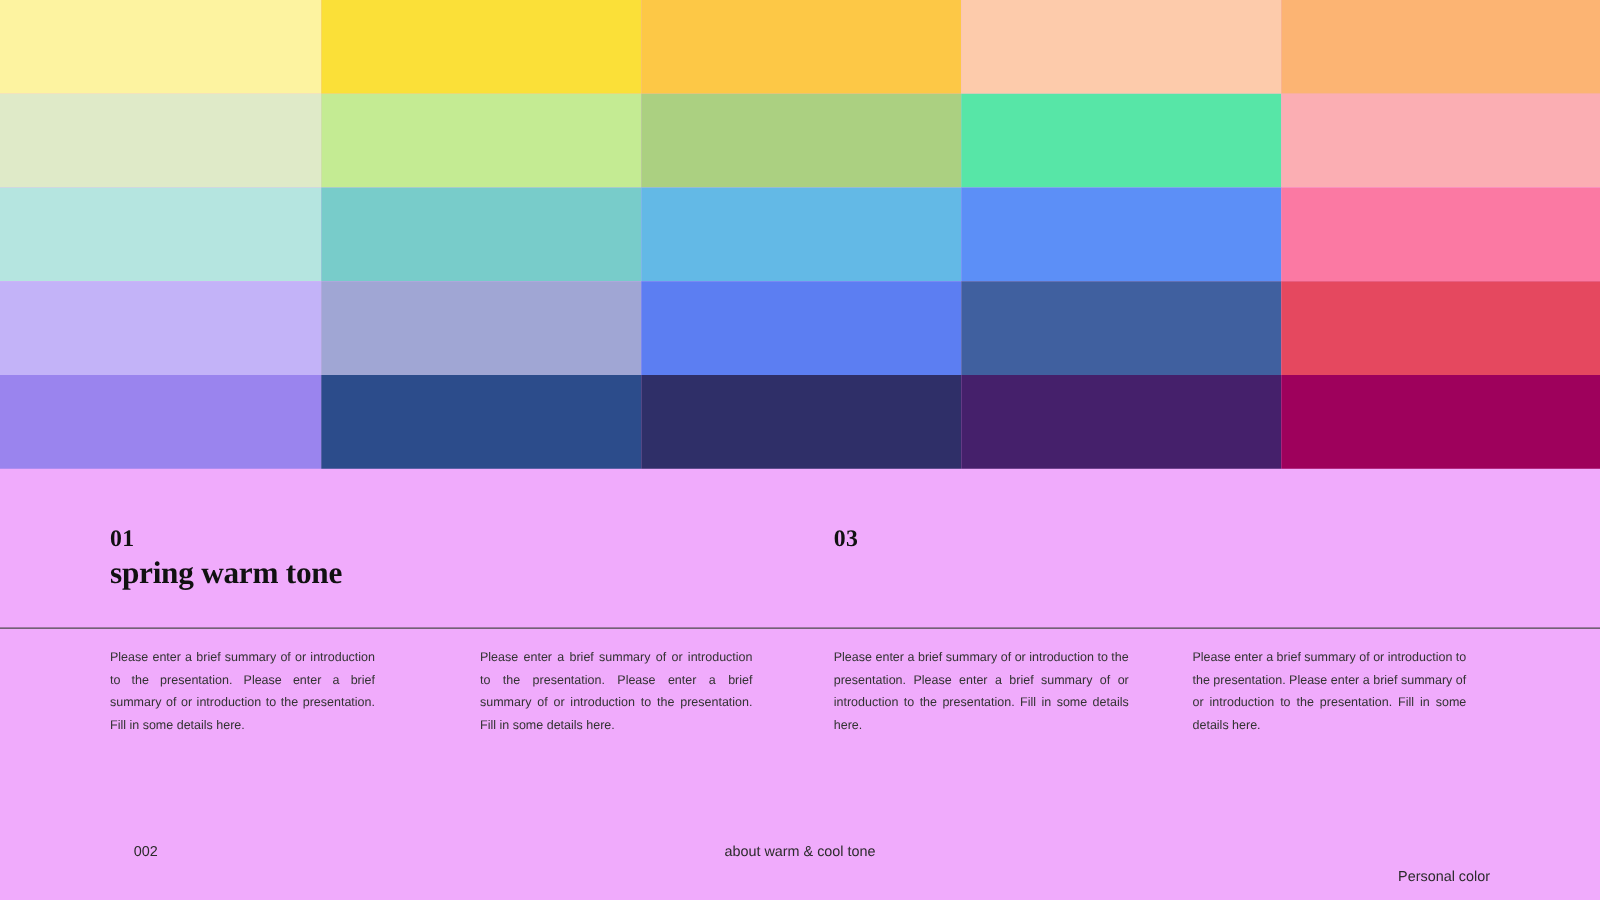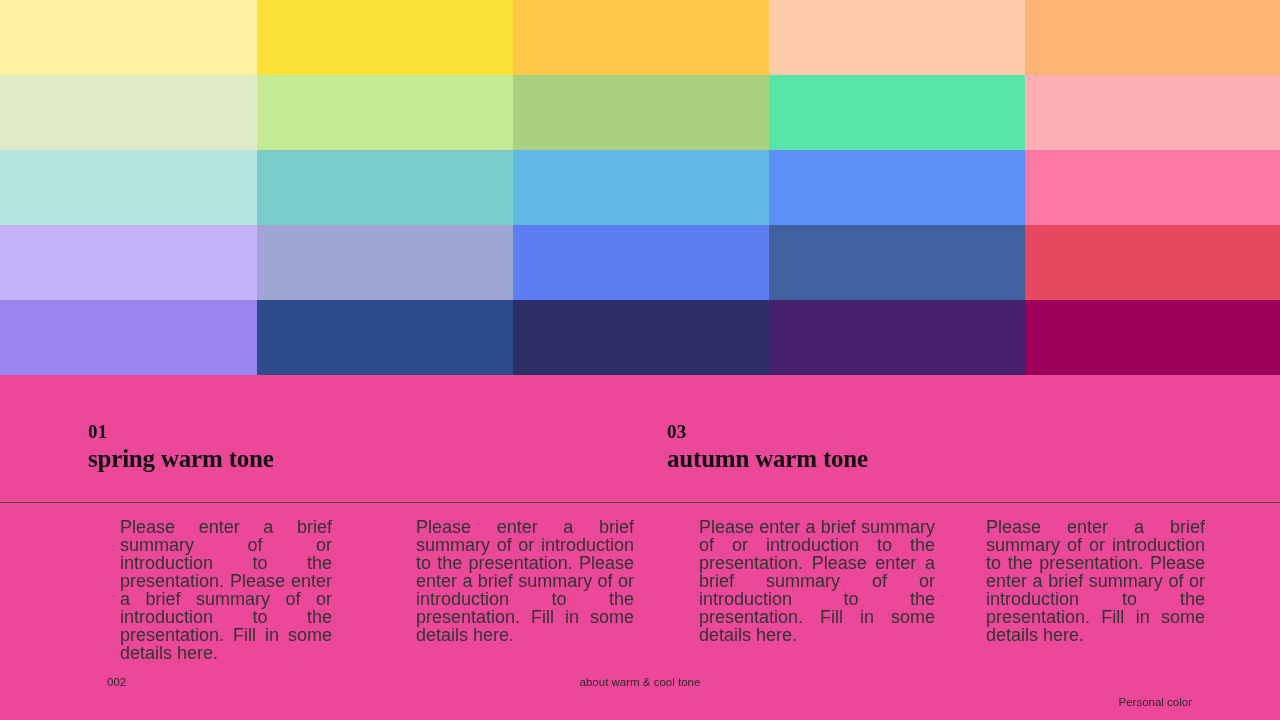--- a/index.html
+++ b/index.html
@@ -12,21 +12,21 @@
   }
   body {
     font-family: "Liberation Sans", sans-serif;
     -webkit-font-smoothing: antialiased;
   }
 
   .slide {
     position: relative;
     width: 1280px;
     height: 720px;
-    background: #ec4899;
+    background: #f0abfc;
   }
 
   
   .swatch-grid {
     position: absolute;
     left: 0;
     top: 0;
     width: 1280px;
     height: 375px;
     display: grid;
@@ -89,26 +89,25 @@
   .bodies {
     position: absolute;
     left: 0;
     top: 518px;
     width: 1280px;
     height: 110px;
   }
   .body-col {
     position: absolute;
     top: 0;
-    font-size: 18px;
+    font-size: 10px;
     line-height: 18px;
     color: #333333;
     text-align: justify;
     text-justify: inter-word;
-    margin-left: 32px;
   }
   .body-1 { left: 88px;  width: 212px; }
   .body-2 { left: 384px; width: 218px; }
   .body-3 { left: 667px; width: 236px; }
   .body-4 { left: 954px; width: 219px; }
 
   
   .footer {
     position: absolute;
     left: 0;
@@ -166,21 +165,20 @@
     <div class="col col-1">
       <div class="col-num">01</div>
       <div class="col-title">spring warm tone</div>
     </div>
 
     <div class="col col-2">
     </div>
 
     <div class="col col-3">
       <div class="col-num">03</div>
-      <div class="col-title">autumn warm tone</div>
     </div>
 
 
   </div>
 
   <div class="divider"></div>
 
   <div class="bodies">
     <div class="body-col body-1">Please enter a brief summary of or introduction to the presentation. Please enter a brief summary of or introduction to the presentation. Fill in some details here.</div>
     <div class="body-col body-2">Please enter a brief summary of or introduction to the presentation. Please enter a brief summary of or introduction to the presentation. Fill in some details here.</div>

